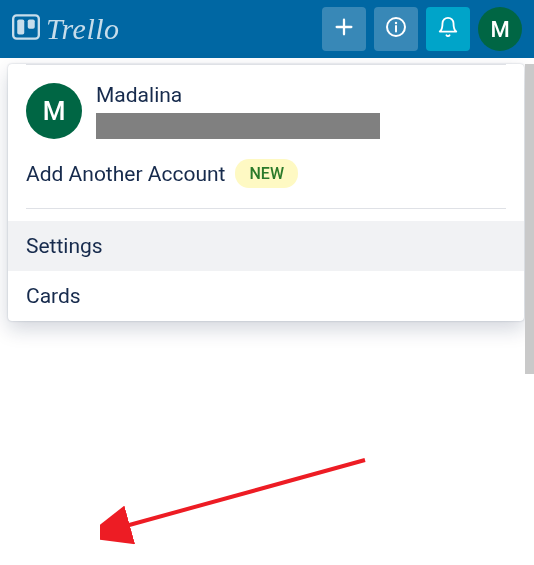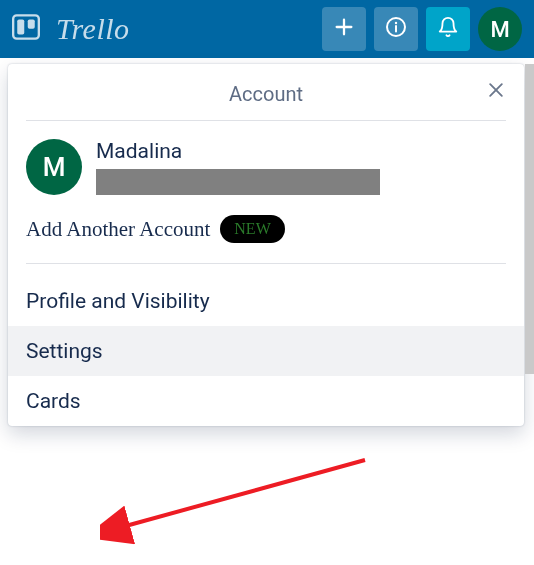--- a/index.html
+++ b/index.html
@@ -15,21 +15,21 @@
       height: 58px;
       background: #0067a3;
       display: flex;
       align-items: center;
       padding: 0 12px;
       gap: 8px;
     }
     .logo {
       display: flex;
       align-items: center;
-      gap: 16px;
+      gap: 6px;
       color: rgba(255,255,255,0.75);
     }
     .logo-icon {
       width: 28px;
       height: 28px;
     }
     .logo-text {
       font-family: "Brush Script MT", "Segoe Script", cursive;
       font-size: 30px;
       font-style: italic;
@@ -127,28 +127,27 @@
       width: 284px;
       height: 26px;
       background: #808080;
     }
     .add-account {
       display: flex;
       align-items: center;
       gap: 10px;
       padding: 10px 18px 20px 18px;
       cursor: pointer;
-      font-family: Liberation Serif, serif;
     }
     .add-account-label {
       color: #172b4d;
       font-size: 21px;
     }
     .badge {
-      background: #000000;
+      background: #fef9c3;
       color: #2a7a2a;
       font-size: 16px;
       font-weight: 500;
       padding: 5px 14px;
       border-radius: 14px;
     }
     .menu {
       padding-top: 12px;
     }
     .menu-item {
@@ -215,52 +214,40 @@
         <path d="M13.7 21a2 2 0 0 1-3.4 0"></path>
       </svg>
     </span>
   </div>
   <div class="avatar">
     <span>M</span>
   </div>
 </div>
 
 <div class="panel">
-  <div class="panel-header">
-    <span>Account</span>
-    <div class="close-btn">
-      <span>
-        <svg width="20" height="20" viewBox="0 0 24 24" stroke="#6b778c" stroke-width="2.2" stroke-linecap="round">
-          <line x1="5" y1="5" x2="19" y2="19"></line>
-          <line x1="19" y1="5" x2="5" y2="19"></line>
-        </svg>
-      </span>
-    </div>
-  </div>
   <div class="hr"></div>
 
   <div class="user-row">
     <div class="avatar-lg">
       <span>M</span>
     </div>
     <div>
       <div class="user-name">Madalina</div>
       <div class="user-redact"></div>
     </div>
   </div>
 
   <div class="add-account">
     <span class="add-account-label">Add Another Account</span>
     <span class="badge">NEW</span>
   </div>
 
   <div class="hr"></div>
 
   <div class="menu">
-    <div class="menu-item">Profile and Visibility</div>
     <div class="menu-item hover">Settings</div>
     <div class="menu-item">Cards</div>
   </div>
 </div>
 
 <div class="scrollbar"></div>
 
 <svg class="arrow-svg" width="280" height="100">
   <defs>
     <marker id="ah" markerWidth="12" markerHeight="10" refX="2" refY="5" orient="auto">

